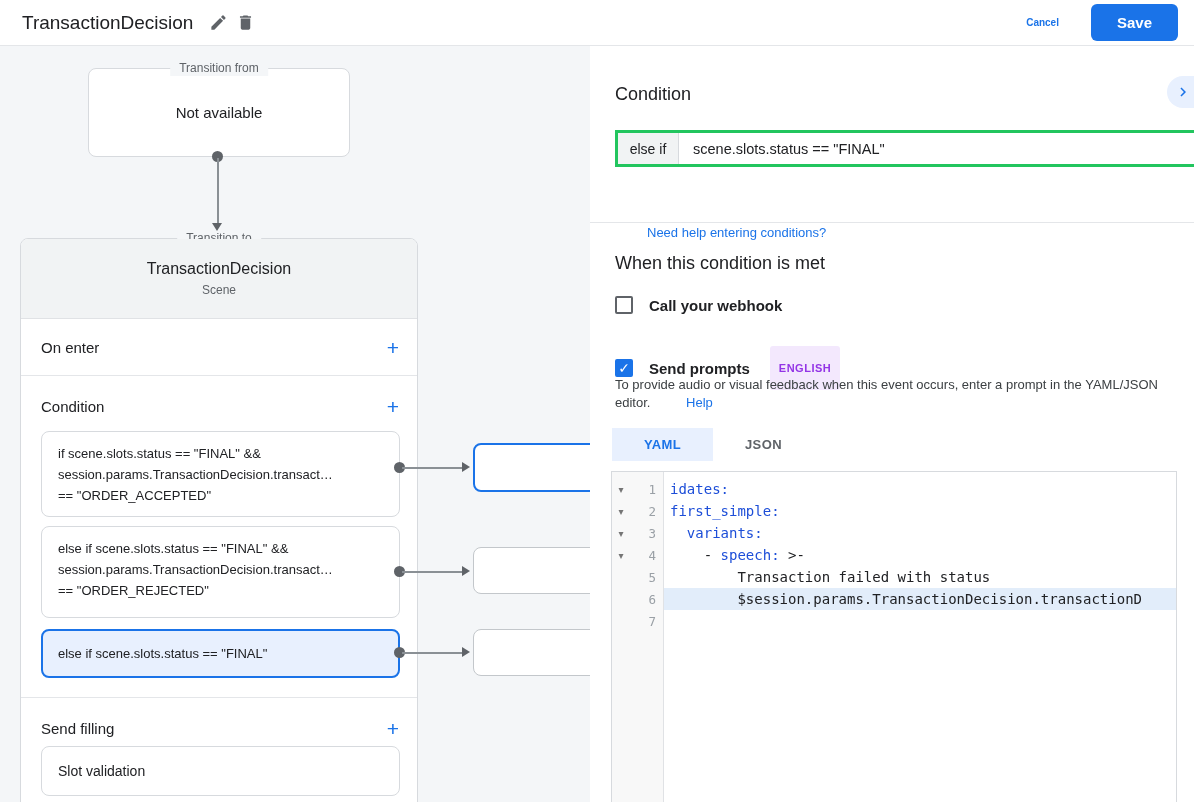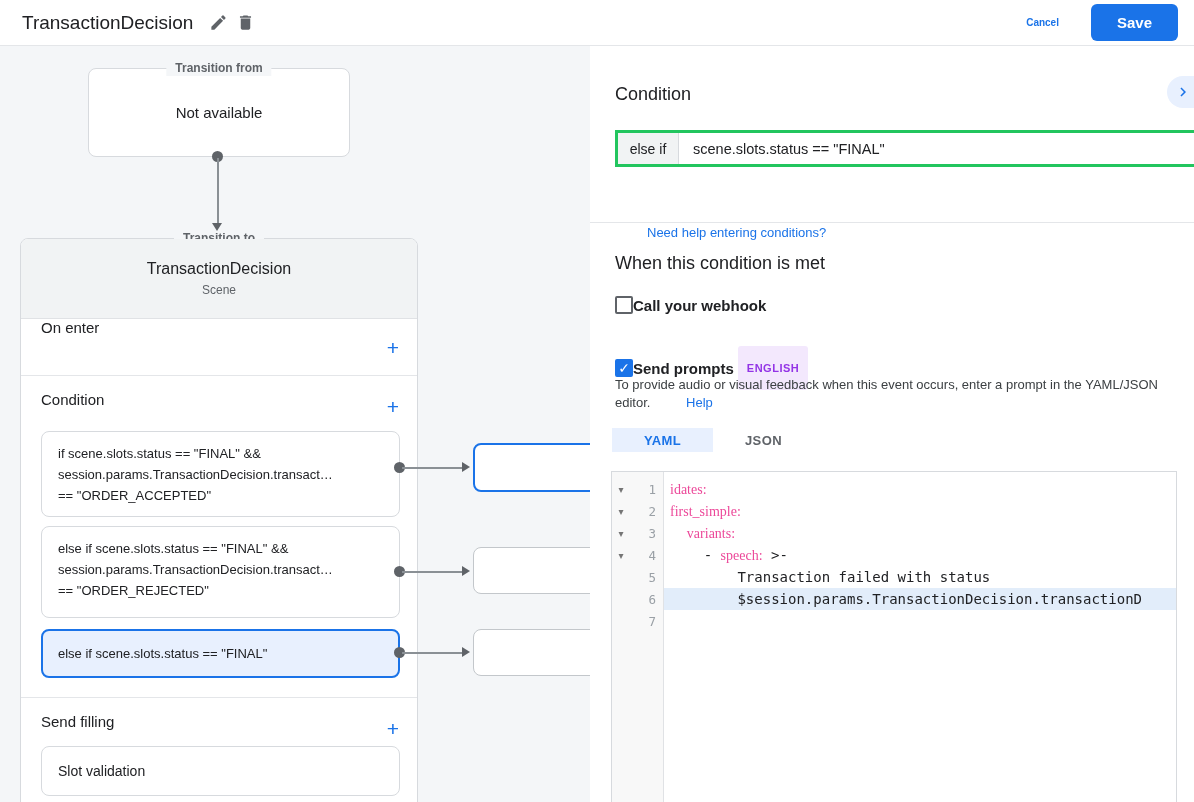--- a/index.html
+++ b/index.html
@@ -27,41 +27,41 @@
     background:#1a73e8; color:#fff; border:none; border-radius:6px;
     font-size:15px; font-weight:bold; font-family:inherit; cursor:pointer;
     padding:0 26px; height:37px;
   }
   
   .main { position:absolute; top:46px; left:0; right:0; bottom:0; background:#f4f6f8; overflow:hidden; }
   
   .fbox { position:absolute; background:#fff; border:1px solid #d7dade; border-radius:8px; }
   .fbox-legend {
     position:absolute; top:-8px; left:50%; transform:translateX(-50%);
-    background:#f4f6f8; padding:0 9px; font-size:12px; color:#5f6368; white-space:nowrap; line-height:15px;font-weight:bold;
+    background:#f4f6f8; padding:0 9px; font-size:12px; color:#5f6368; white-space:nowrap; line-height:15px;
   }
   .tfrom { left:88px; top:22px; width:262px; height:89px; display:flex; align-items:center; justify-content:center; }
   .tfrom-value { font-size:15px; color:#202124; }
   
   .vconn-dot { position:absolute; left:212px; top:105px; width:11px; height:11px; border-radius:50%; background:#5f6368; }
   .vconn-line { position:absolute; left:216.5px; top:112px; width:2px; height:66px; background:#8a9095; }
   .vconn-head {
     position:absolute; left:212px; top:177px; width:0; height:0;
     border-left:5.5px solid transparent; border-right:5.5px solid transparent; border-top:8px solid #5f6368;
   }
   
   .scene { left:20px; top:192px; width:398px; height:640px; border-radius:8px; }
   .scene-header {
     position:absolute; top:0; left:0; right:0; height:80px; background:#f1f3f4;
     border-bottom:1px solid #e0e2e5; border-radius:7px 7px 0 0;
     display:flex; flex-direction:column; align-items:center; justify-content:center; gap:5px;
   }
   .scene-title { font-size:16px; color:#202124; }
   .scene-subtitle { font-size:12px; color:#5f6368; }
-  .scene-row { position:absolute; left:0; right:0; display:flex; padding:0 16px 0 20px; }
+  .scene-row { position:absolute; left:0; right:0; display:flex; align-items:center; padding:0 16px 0 20px; }
   .row-onenter { top:80px; height:57px; border-bottom:1px solid #e4e6e9; }
   .row-cond-head { top:152px; height:30px; }
   .row-slot-head { top:474px; height:30px; }
   .scene-row-label { font-size:15px; color:#202124; flex:1; }
   .plus-btn { background:none; border:none; color:#1a73e8; font-size:21px; line-height:21px; cursor:pointer; font-family:inherit; padding:0 2px; }
   .scene-divider { position:absolute; left:0; right:0; top:458px; border-top:1px solid #e4e6e9; }
   .cond-card {
     position:absolute; left:20px; width:359px; background:#fff;
     border:1px solid #d7dade; border-radius:8px; padding:11px 16px;
     font-size:13px; line-height:21px; color:#202124; cursor:pointer;
@@ -99,53 +99,53 @@
     width:61px; background:#f1f3f4; border-right:1px solid #d7dade;
     display:flex; align-items:center; justify-content:center; font-size:14px; color:#202124;
   }
   .cond-input {
     flex:1; border:none; outline:none; font-family:inherit; font-size:14.5px; color:#202124;
     padding:0 14px; background:#fff;
   }
   .link { color:#1a73e8; text-decoration:none; font-size:13px; cursor:pointer;margin-left:32px; }
   .help-link { position:absolute; left:25px; top:179px; }
   .panel-divider { position:absolute; left:0; right:0; top:176px; border-top:1px solid #e4e6e9; }
-  .check-row { position:absolute; left:25px; display:flex; align-items:center; cursor:pointer; }
+  .check-row { position:absolute; left:25px; display:flex; align-items:center; gap:16px; cursor:pointer; }
   .row-webhook { top:250px; }
   .row-prompts { top:300px; }
   .cbox { width:18px; height:18px; border:2px solid #5f6368; border-radius:2px; background:#fff; flex:0 0 auto; }
   .cbox.checked { background:#1a73e8; border-color:#1a73e8; color:#fff; display:flex; align-items:center; justify-content:center; font-size:14px; line-height:18px; }
   .check-label { font-size:15px; font-weight:bold; color:#202124; }
   .lang-badge {
     margin-left:4px; background:#f3e8fd; color:#9334e6; font-size:11px; font-weight:bold;
     letter-spacing:.5px; padding:16px 9px; border-radius:3px;
   }
   .prompt-note { position:absolute; left:25px; top:330px; width:562px; font-size:13px; line-height:18px; color:#3c4043; }
   .prompt-note .link { font-size:13px; }
   
   .tabs { position:absolute; left:22px; top:382px; display:flex; }
   .tab {
-    width:101px; height:24px; display:flex; align-items:center; justify-content:center;
+    width:101px; height:33px; display:flex; align-items:center; justify-content:center;
     font-size:13px; font-weight:bold; letter-spacing:.4px; color:#5f6368; cursor:pointer; background:none; border:none; font-family:inherit;text-align:right;
   }
   .tab.active { background:#e8f0fe; color:#1a73e8; }
   
   .editor {
     position:absolute; left:21px; top:425px; width:566px; height:340px;
     border:1px solid #d7dade; background:#fff; overflow:hidden;
     font-family:"DejaVu Sans Mono", monospace;
   }
   .ed-gutter { position:absolute; left:0; top:0; bottom:0; width:52px; background:#f8f8f8; border-right:1px solid #e0e2e5; }
   .ed-lines { position:absolute; left:0; top:6px; right:0; }
   .ed-row { position:relative; height:22px; display:flex; align-items:center; }
   .ed-fold { width:18px; text-align:center; font-size:10px; color:#757575; cursor:pointer; font-family:"Liberation Sans", sans-serif; flex:0 0 auto; }
   .ed-num { width:34px; padding-right:8px; text-align:right; font-size:12.5px; color:#9aa0a6; flex:0 0 auto; }
   .ed-code { flex:1; height:22px; line-height:22px; font-size:14px; color:#202124; white-space:pre; overflow:hidden; padding-left:6px; }
   .ed-row.hl .ed-code { background:#e2edfa; }
-  .seg-key { color:#ec4899;font-family:Liberation Serif, serif; }
+  .seg-key { color:#1d4ed8; }
   .seg-plain { color:#202124; }
 </style>
 </head>
 <body>
 
 <div class="app">
 
   <div class="topbar">
     <div class="topbar-title">TransactionDecision</div>
     <button class="icon-btn pencil-btn">

